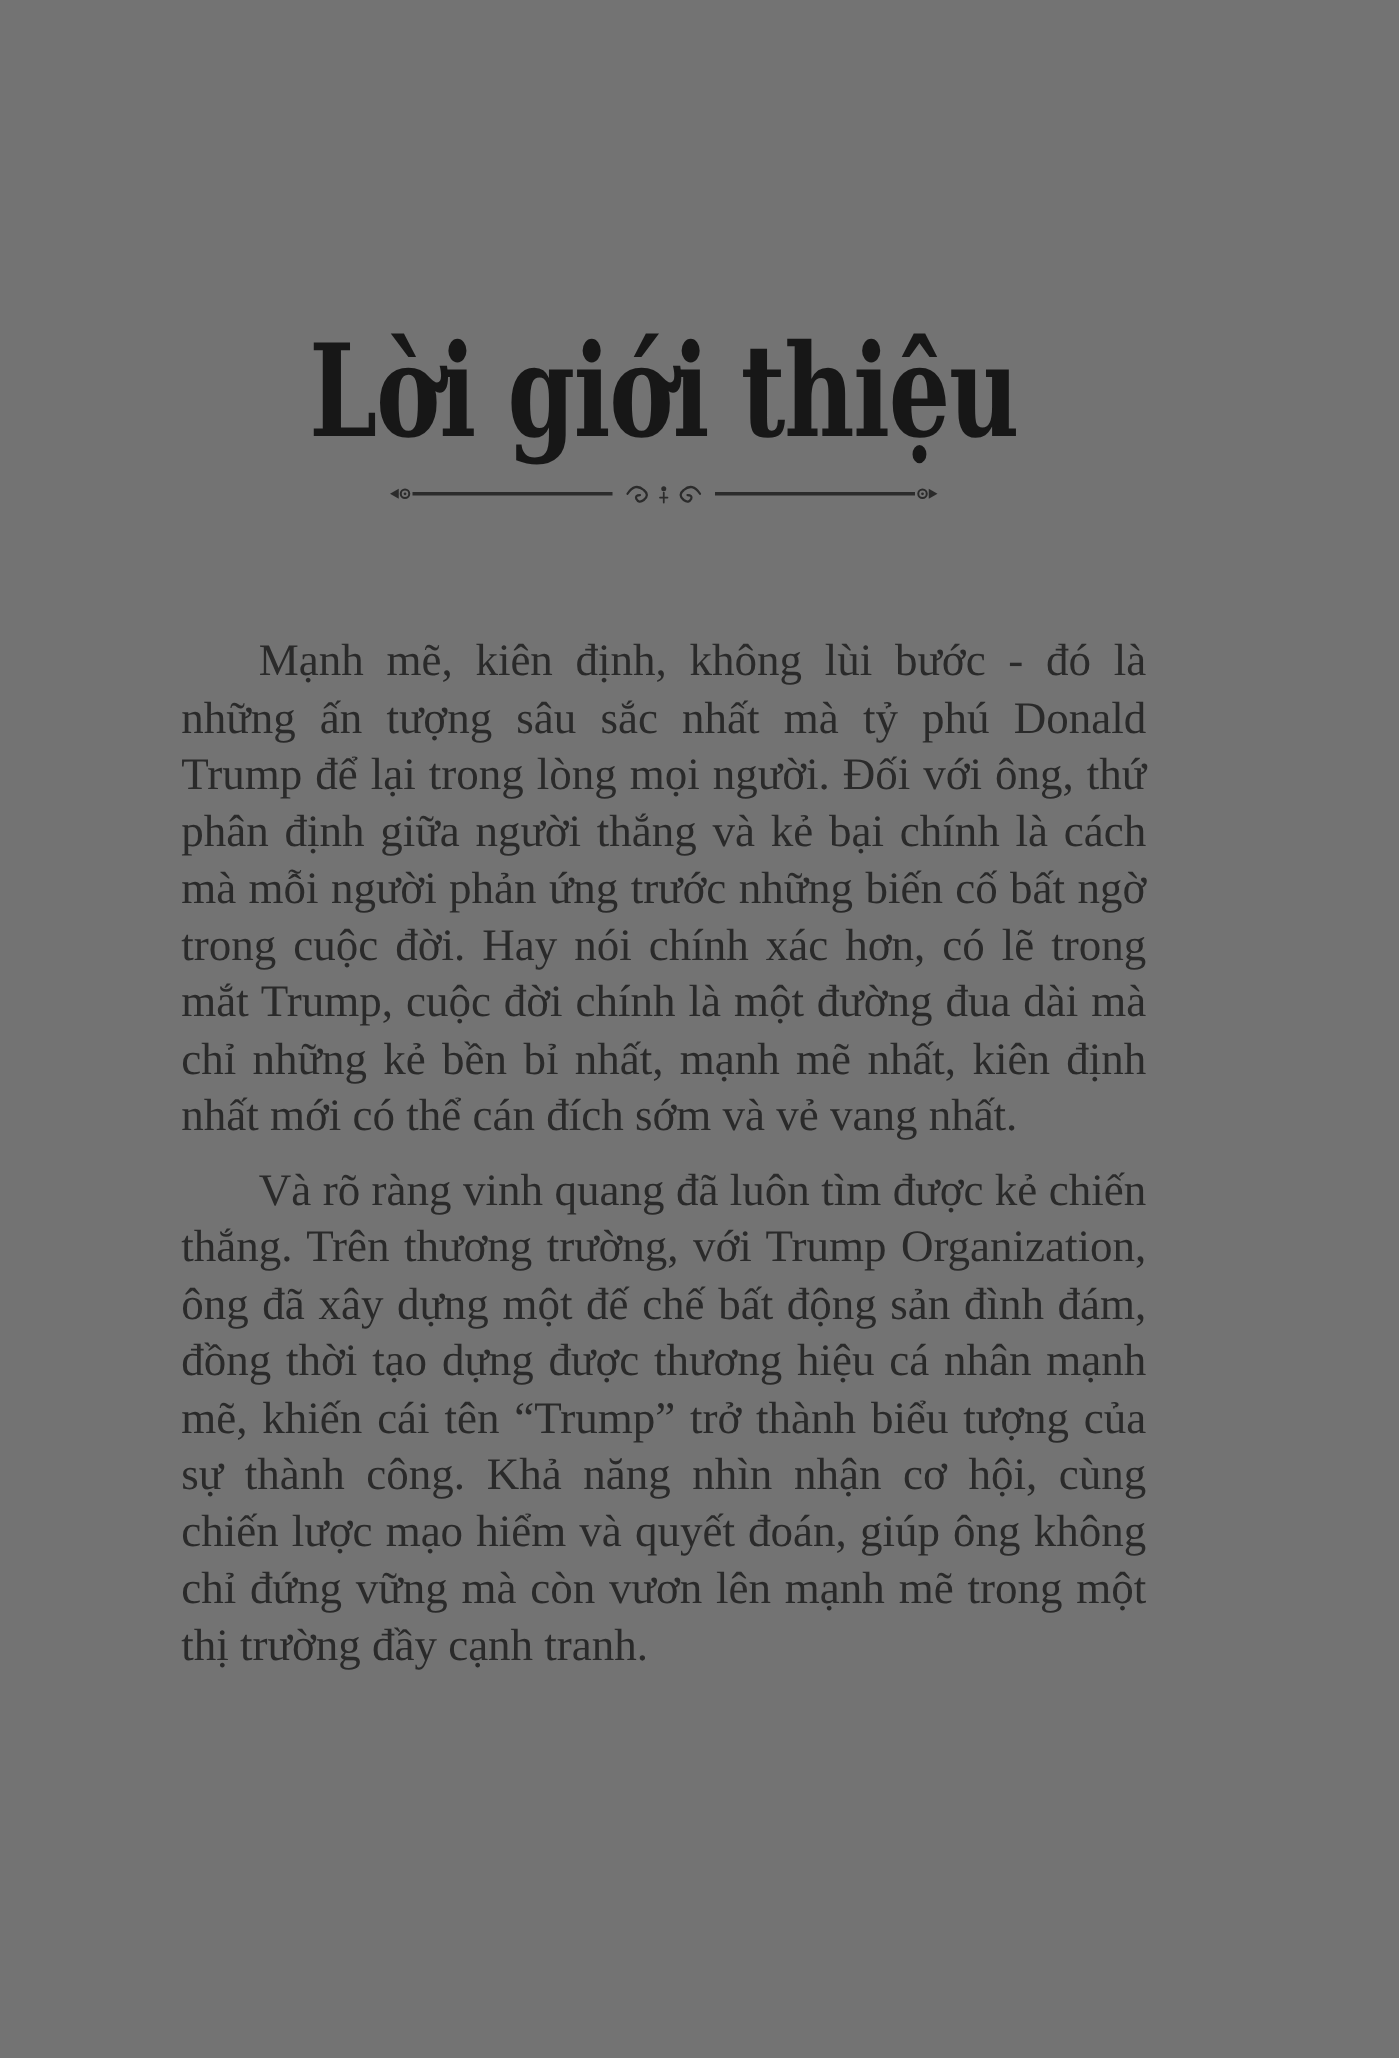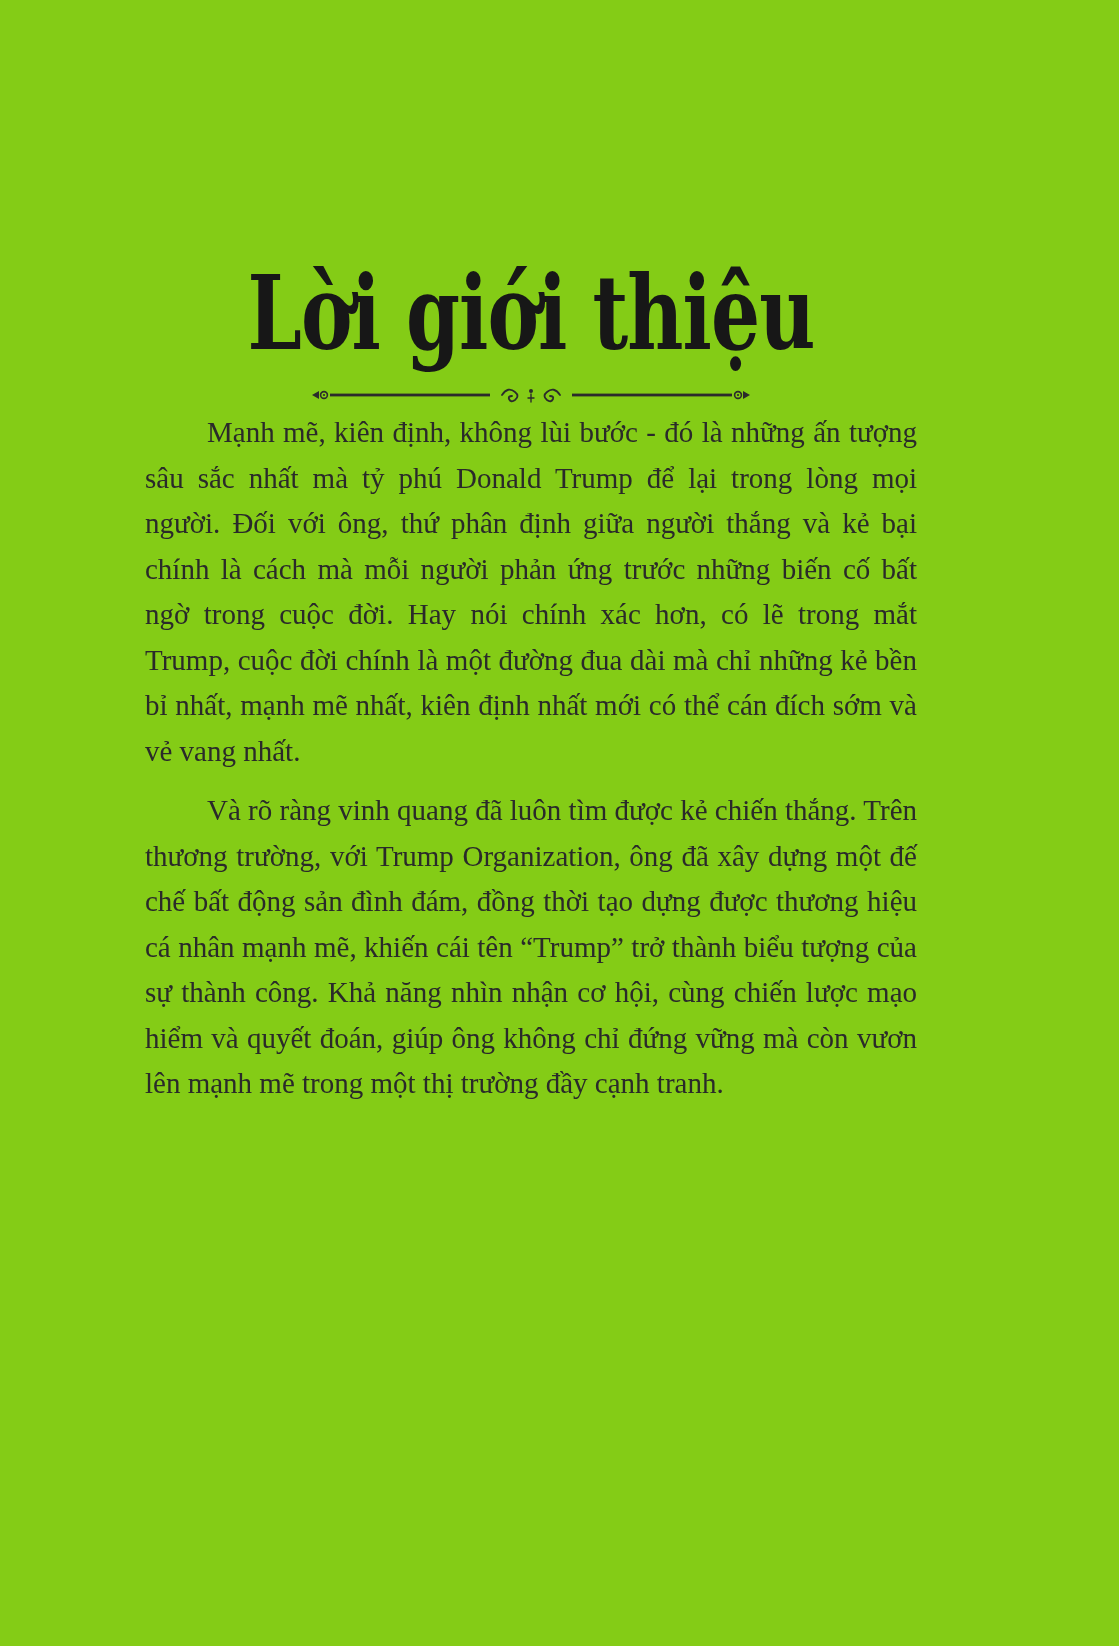--- a/index.html
+++ b/index.html
@@ -11,21 +11,21 @@
     width: 1119px;
     height: 1646px;
     overflow: hidden;
     font-family: "Liberation Serif", serif;
     color: #1f1f1f;
   }
   .page {
     position: relative;
     width: 1119px;
     height: 1646px;
-    background: #84cc16;
+    background: #737373;
     box-sizing: border-box;
   }
   .content-column {
     position: absolute;
     left: 145px;
     top: 0;
     width: 772px;
   }
   .chapter-title {
     margin: 0;
@@ -42,21 +42,22 @@
   }
   .divider-wrap {
     margin-top: 34px;
     text-align: center;
   }
   .divider-wrap svg {
     display: inline-block;
     vertical-align: middle;
   }
   .body-text {
-    font-size: 29px;
+    margin-top: 96px;
+    font-size: 36px;
     line-height: 45.5px;
     text-align: justify;
     color: #2a2a2a;
   }
   .body-text p {
     margin: 0 0 14px 0;
     text-indent: 62px;
   }
   .body-text p:last-child {
     margin-bottom: 0;

